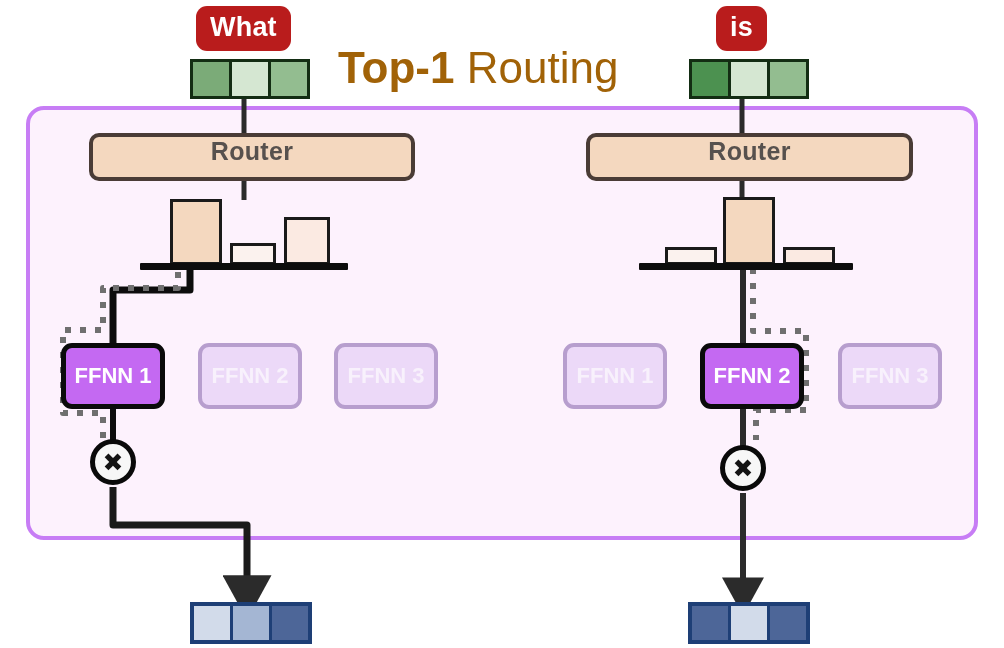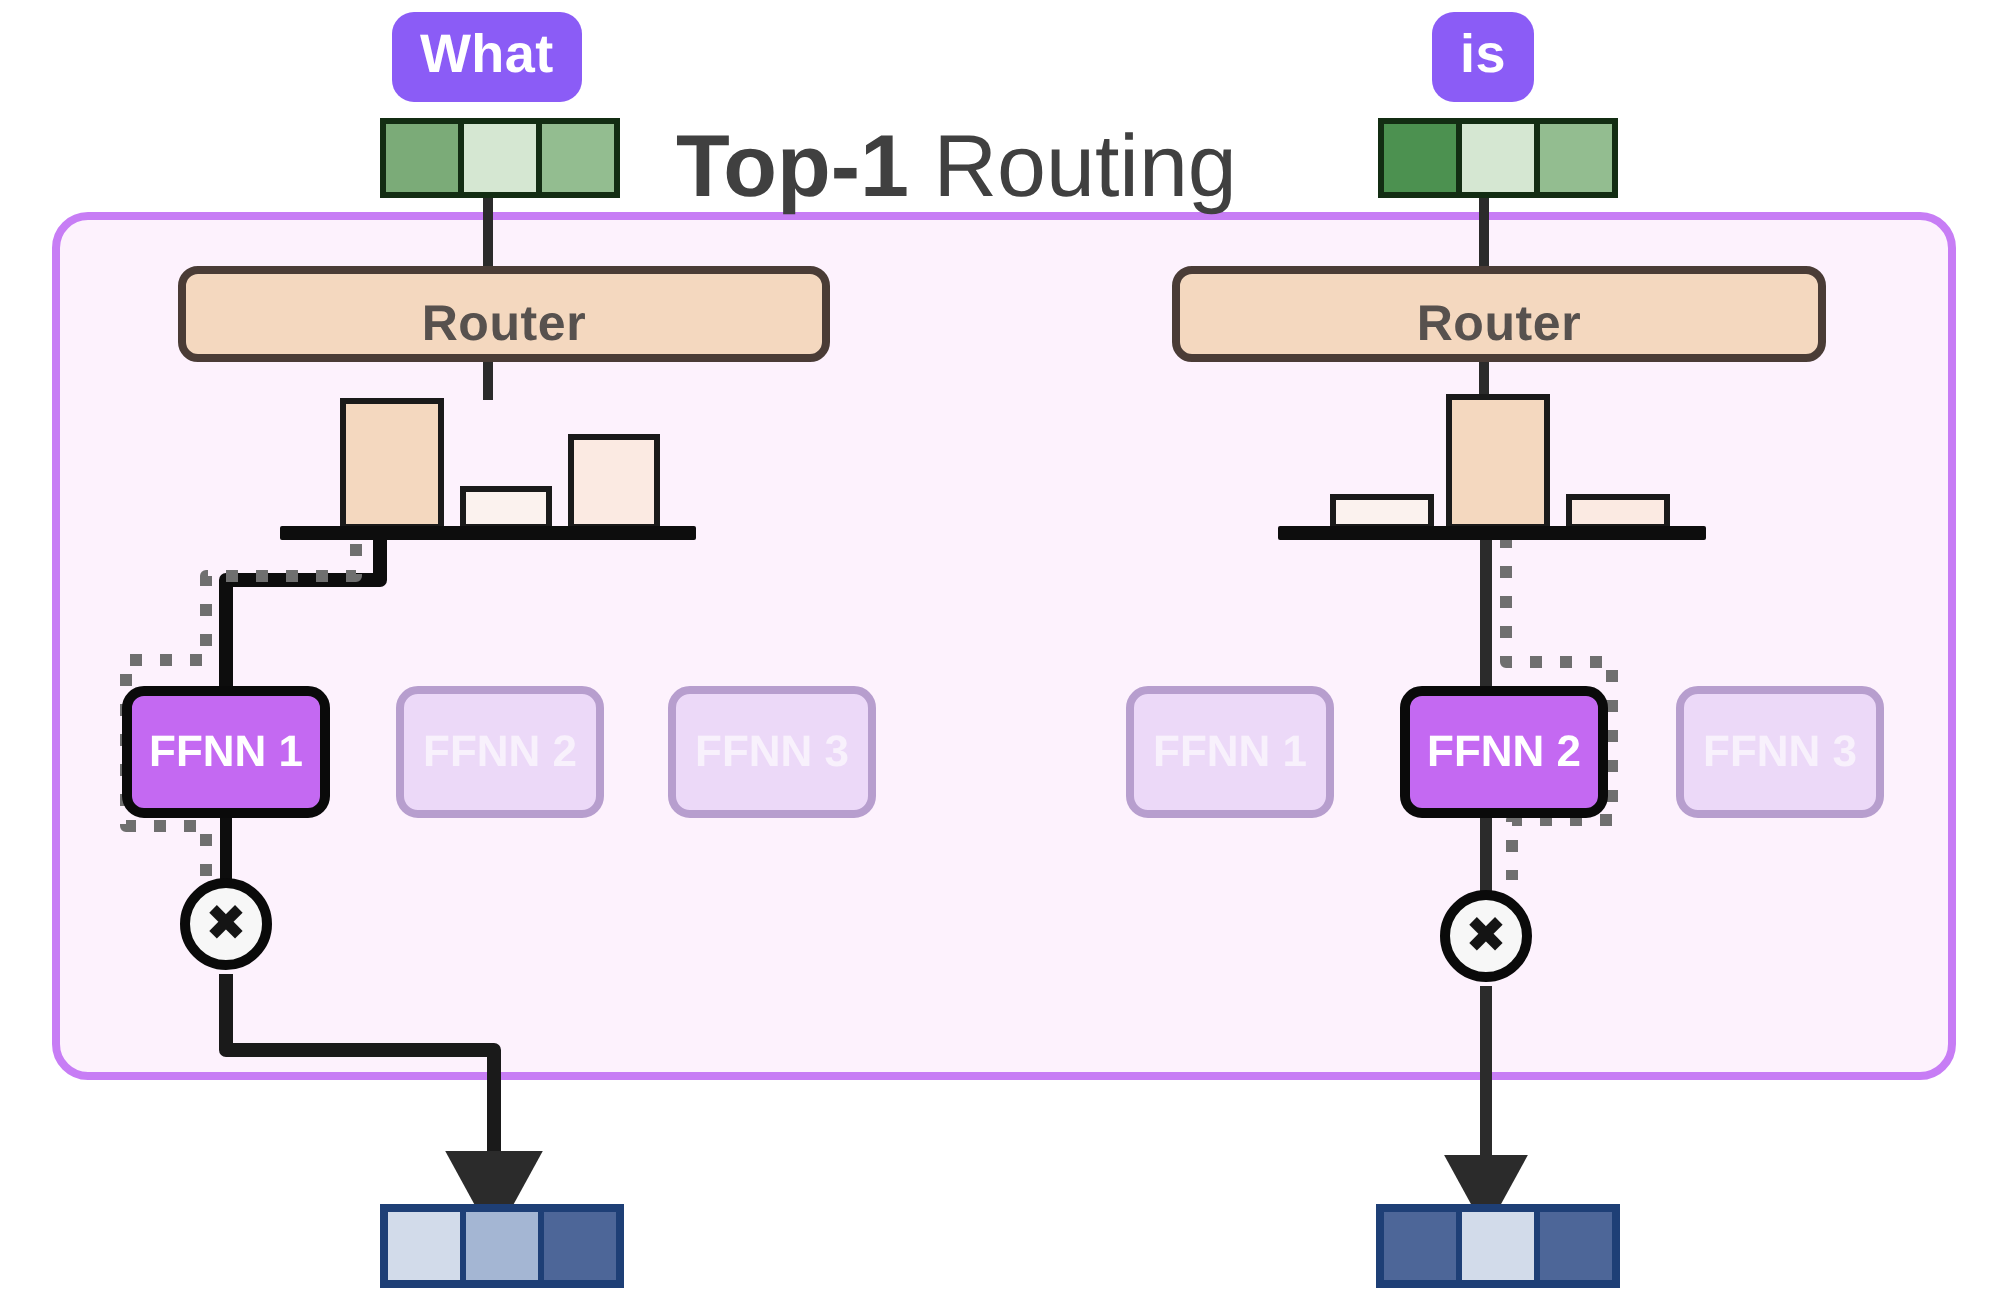--- a/index.html
+++ b/index.html
@@ -20,21 +20,21 @@
     left:26px;top:106px;width:952px;height:434px;
     background:#fdf2fd;
     border:4px solid #c77df5;
     border-radius:18px;
     box-sizing:border-box;
   }
 
   
   .token-pill{
     position:absolute;
-    background:#8b5cf6;
+    background:#b91c1c;
     color:#ffffff;
     font-weight:bold;
     font-size:27px;
     line-height:1;
     border-radius:11px;
     display:flex;align-items:center;justify-content:center;
     padding:8px 14px 10px 14px;
     box-sizing:border-box;
     letter-spacing:0.2px;
   }
@@ -60,21 +60,21 @@
   }
   .outvec .cell{width:36px;height:34px;}
 
   
   .router{
     position:absolute;
     background:#f4d8bf;
     border:4px solid #4a3c36;
     border-radius:10px;
     box-sizing:border-box;
-    display:flex;align-items:flex-end;justify-content:center;
+    display:flex;align-items:flex-start;justify-content:center;
     color:#57514e;
     font-weight:bold;
     font-size:25px;
     letter-spacing:0.3px;
   }
 
   
   .hist{position:absolute;}
   .hist .baseline{
     position:absolute;left:0;bottom:0;height:7px;width:100%;
@@ -114,24 +114,23 @@
     background:#f7f7f7;border:5px solid #0a0a0a;
     box-sizing:border-box;
     display:flex;align-items:center;justify-content:center;
     font-size:25px;font-weight:bold;color:#141414;line-height:1;
   }
 
   
   .title{
     position:absolute;
     font-size:44px;
-    color:#404040;
+    color:#a16207;
     white-space:nowrap;
     line-height:1;
-    margin-top:16px;
   }
   .title .b{font-weight:bold;}
   .title .n{font-weight:normal;}
 </style>
 </head>
 <body>
 
 <div id="stage">
 
   <div class="moe-box"></div>

